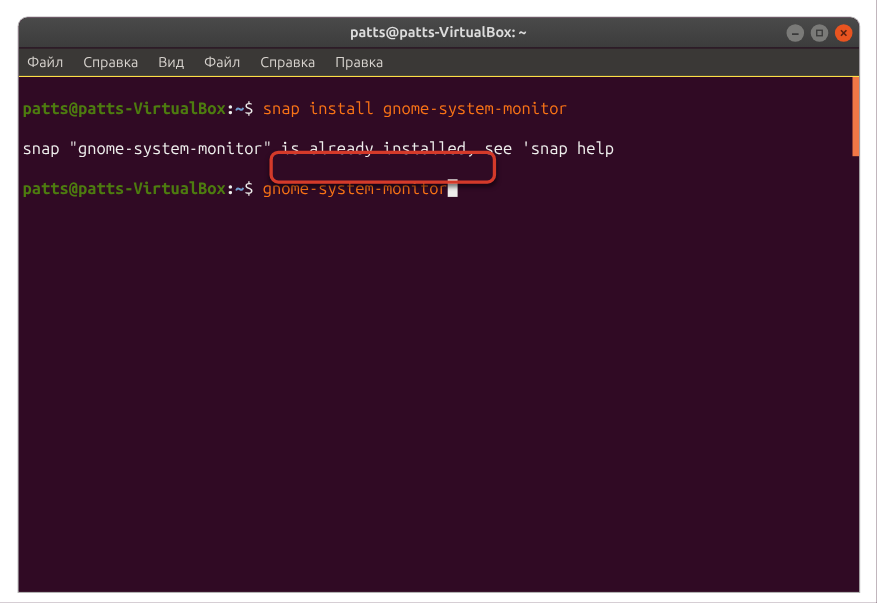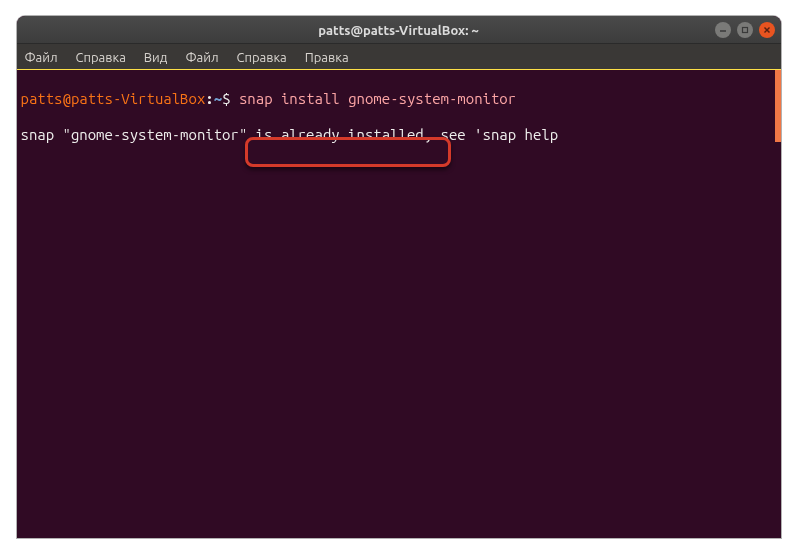--- a/index.html
+++ b/index.html
@@ -91,39 +91,39 @@
       font-size: 15px;
       line-height: 18px;
       color: #eeeeec;
       padding: 2px 4px;
       white-space: pre;
       position: relative;
       height: calc(100% - 54px);
       background: #300a24;
     }
     .prompt-user {
-      color: #f97316;
-      font-weight: normal;
+      color: #4d7c0f;
+      font-weight: bold;
     }
     .prompt-colon {
       color: #eeeeec;
       font-weight: bold;
     }
     .prompt-path {
       color: #729fcf;
       font-weight: bold;
     }
     .dollar {
       color: #eeeeec;
     }
     .output {
       color: #eeeeec;
     }
     .cmd {
-      color: #fca5a5;
+      color: #f97316;
       margin-top: 47px;
     }
     .scrollbar {
       position: absolute;
       right: 0;
       top: 0;
       width: 6px;
       height: 72px;
       background: #f07746;
     }
@@ -176,16 +176,17 @@
     <span class="menu-item">Справка</span>
     <span class="menu-item">Вид</span>
     <span class="menu-item">Файл</span>
     <span class="menu-item">Справка</span>
     <span class="menu-item">Правка</span>
   </div>
 
   <div class="terminal-body">
 <span class="line"><span class="prompt-user">patts@patts-VirtualBox</span><span class="prompt-colon">:</span><span class="prompt-path">~</span><span class="dollar">$</span><span class="cmd"> snap install gnome-system-monitor</span></span>
 <span class="line output">snap "gnome-system-monitor" is already installed, see 'snap help</span>
+<span class="line"><span class="prompt-user">patts@patts-VirtualBox</span><span class="prompt-colon">:</span><span class="prompt-path">~</span><span class="dollar">$</span><span class="cmd"> gnome-system-monitor</span><span class="cursor"></span></span>
     <div class="scrollbar"></div>
     <div class="highlight-box" style="left: 228px; top: 67px; width: 206px; height: 30px;"></div>
   </div>
 </div>
 
 </body></html>

